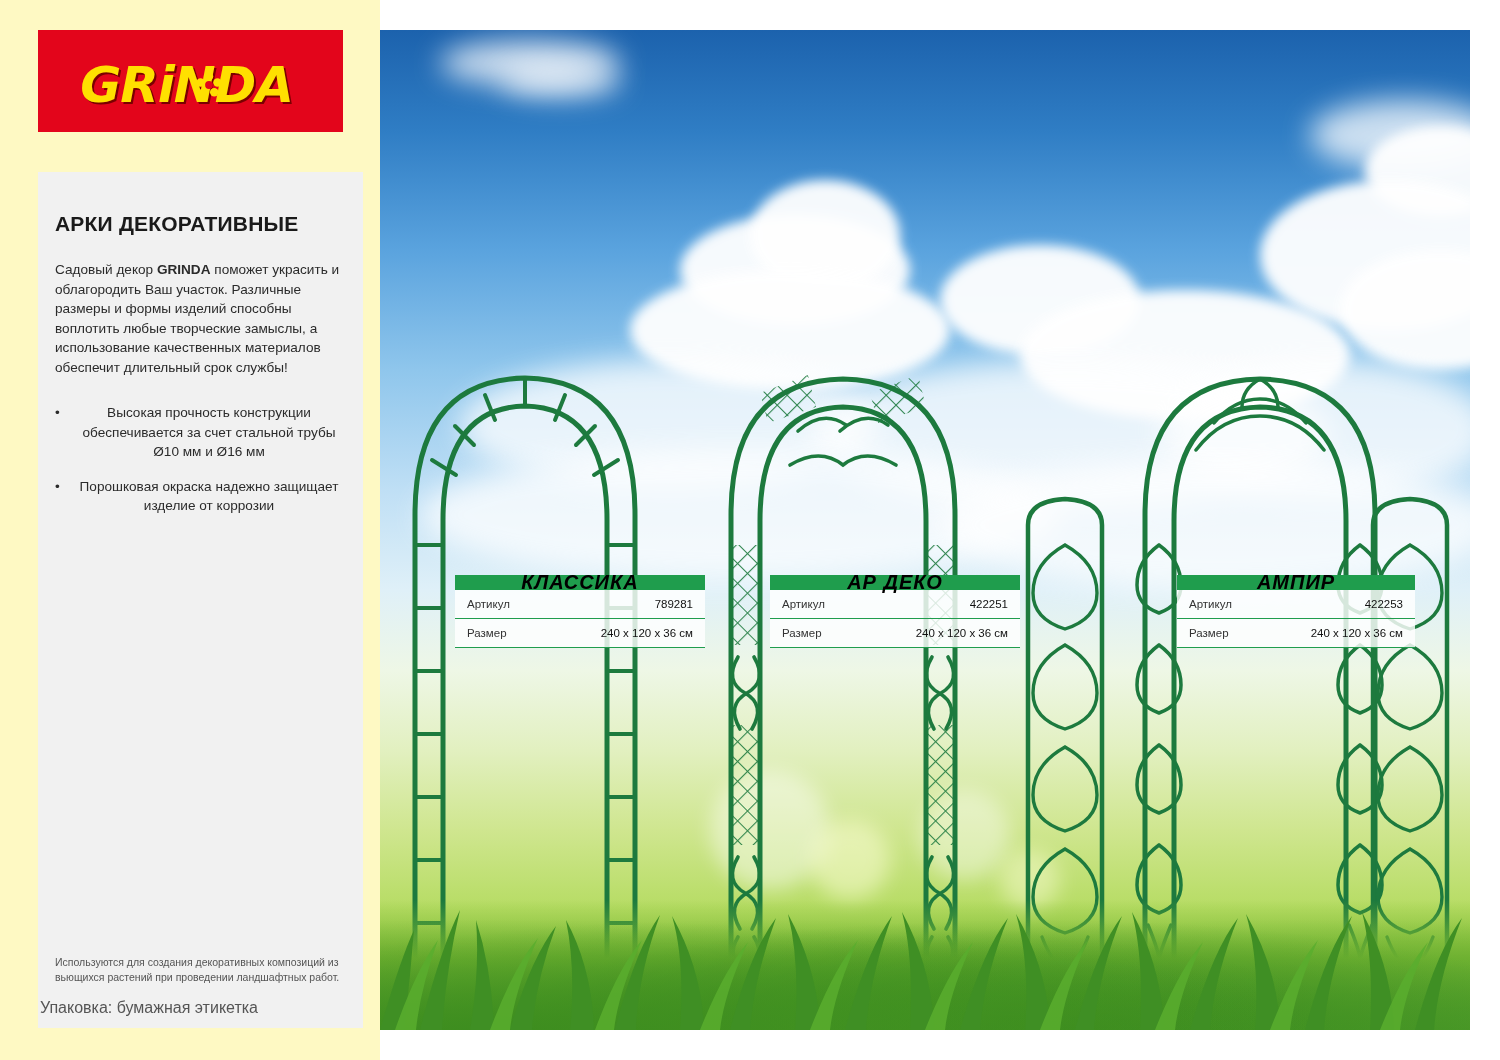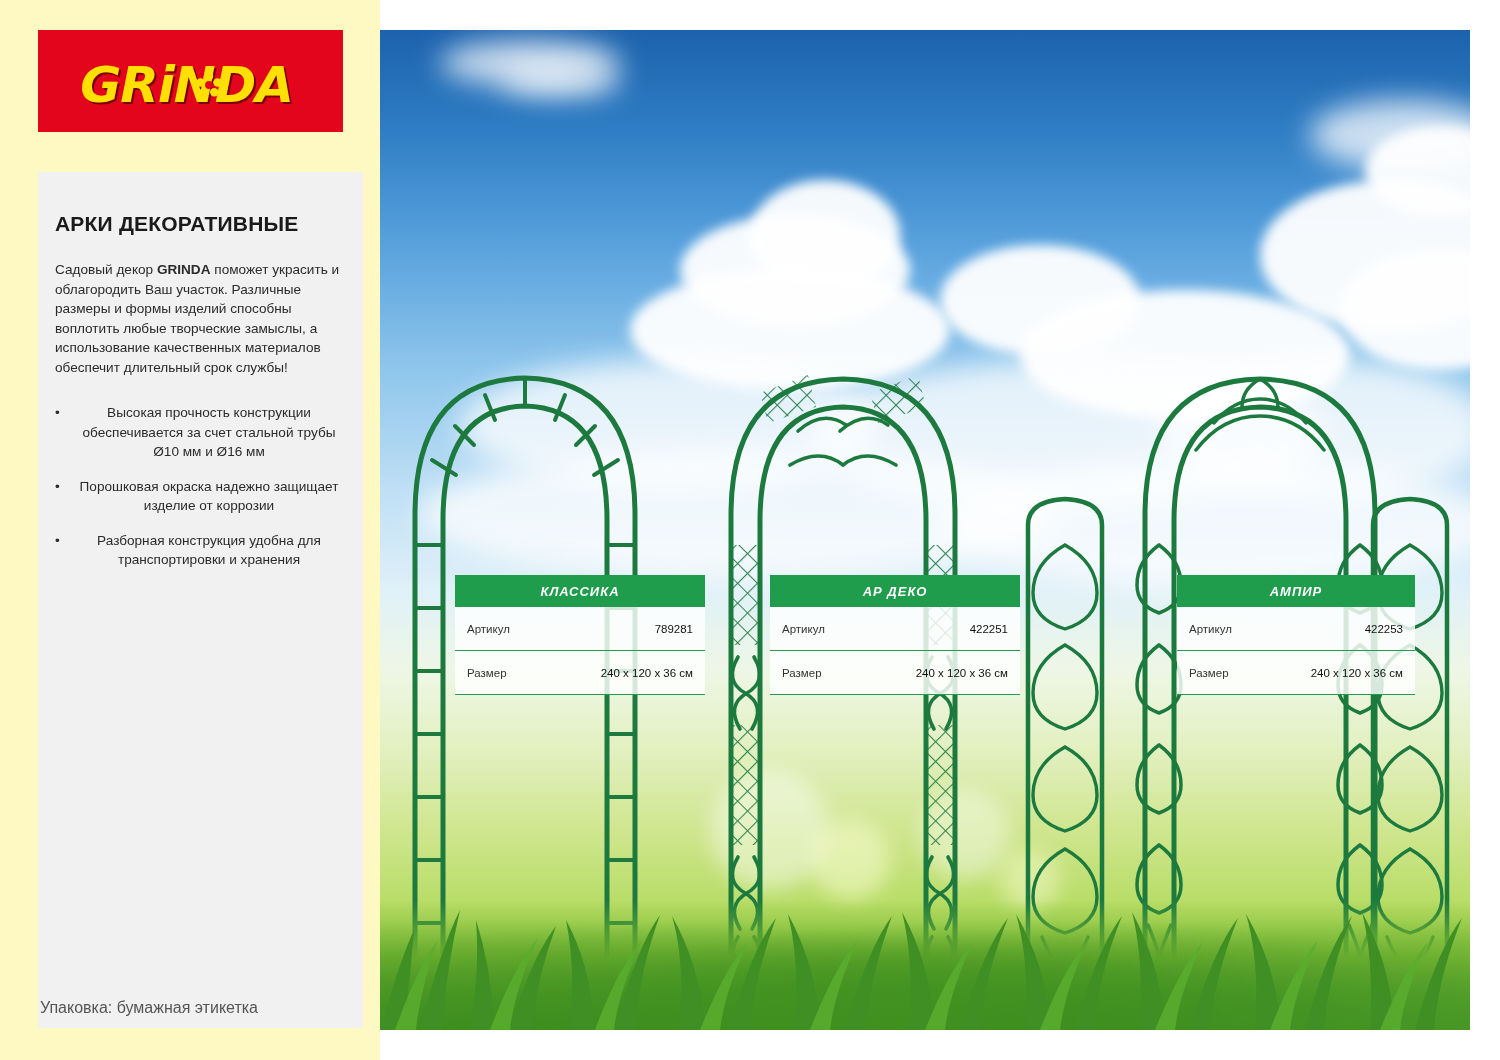--- a/index.html
+++ b/index.html
@@ -168,33 +168,33 @@
   
   .arch-svg { position: absolute; }
 
   
   .card {
     position: absolute;
     width: 250px;
     background: rgba(255,255,255,0.0);
   }
   .card-title {
-    height: 32px;
+    height: 15px;
     background: #1f9d4d;
-    color: #ffffff;
-    font-size: 13px;
+    color: #000000;
+    font-size: 20px;
     font-weight: bold;
     font-style: italic;
     letter-spacing: 1px;
     display: flex;
     align-items: center;
     justify-content: center;
   }
   .card-row {
-    height: 44px;
+    height: 29px;
     display: flex;
     align-items: center;
     justify-content: space-between;
     padding: 0 12px;
     border-bottom: 1px solid #1f9d4d;
     font-size: 11.5px;
     color: #222;
     background: rgba(255,255,255,0.82);
   }
   .card-row .k { color: #333; }
@@ -221,23 +221,23 @@
 
   <div id="info-panel"></div>
 
   <div id="intro"><span>Садовый декор </span><b>GRINDA</b><span> поможет украсить и облагородить Ваш участок. Различные размеры и формы изделий способны воплотить любые творческие замыслы, а использование качественных материалов обеспечит длительный срок службы!</span></div>
 
   <div id="headline">АРКИ ДЕКОРАТИВНЫЕ</div>
 
   <div id="bullets">
     <div class="bullet">Высокая прочность конструкции обеспечивается за счет стальной трубы Ø10 мм и Ø16 мм</div>
     <div class="bullet">Порошковая окраска надежно защищает изделие от коррозии</div>
-    <div class="bullet">Разборная конструкция удобна для транспортировки и хранения</div>
   </div>
 
+  <div id="footnote">Используются для создания декоративных композиций из вьющихся растений при проведении ландшафтных работ.</div>
   <div id="packaging">Упаковка: бумажная этикетка</div>
 </div>
 
 <div id="photo">
 
   <div class="cloud soft" style="left:60px;  top:10px;  width:180px; height:46px;"></div>
   <div class="cloud soft" style="left:120px; top:36px;  width:120px; height:30px;"></div>
   <div class="cloud soft" style="left:930px; top:70px;  width:190px; height:70px;"></div>
   <div class="cloud" style="left:985px; top:96px;  width:150px; height:90px;"></div>
   <div class="cloud" style="left:880px; top:150px; width:260px; height:150px;"></div>

